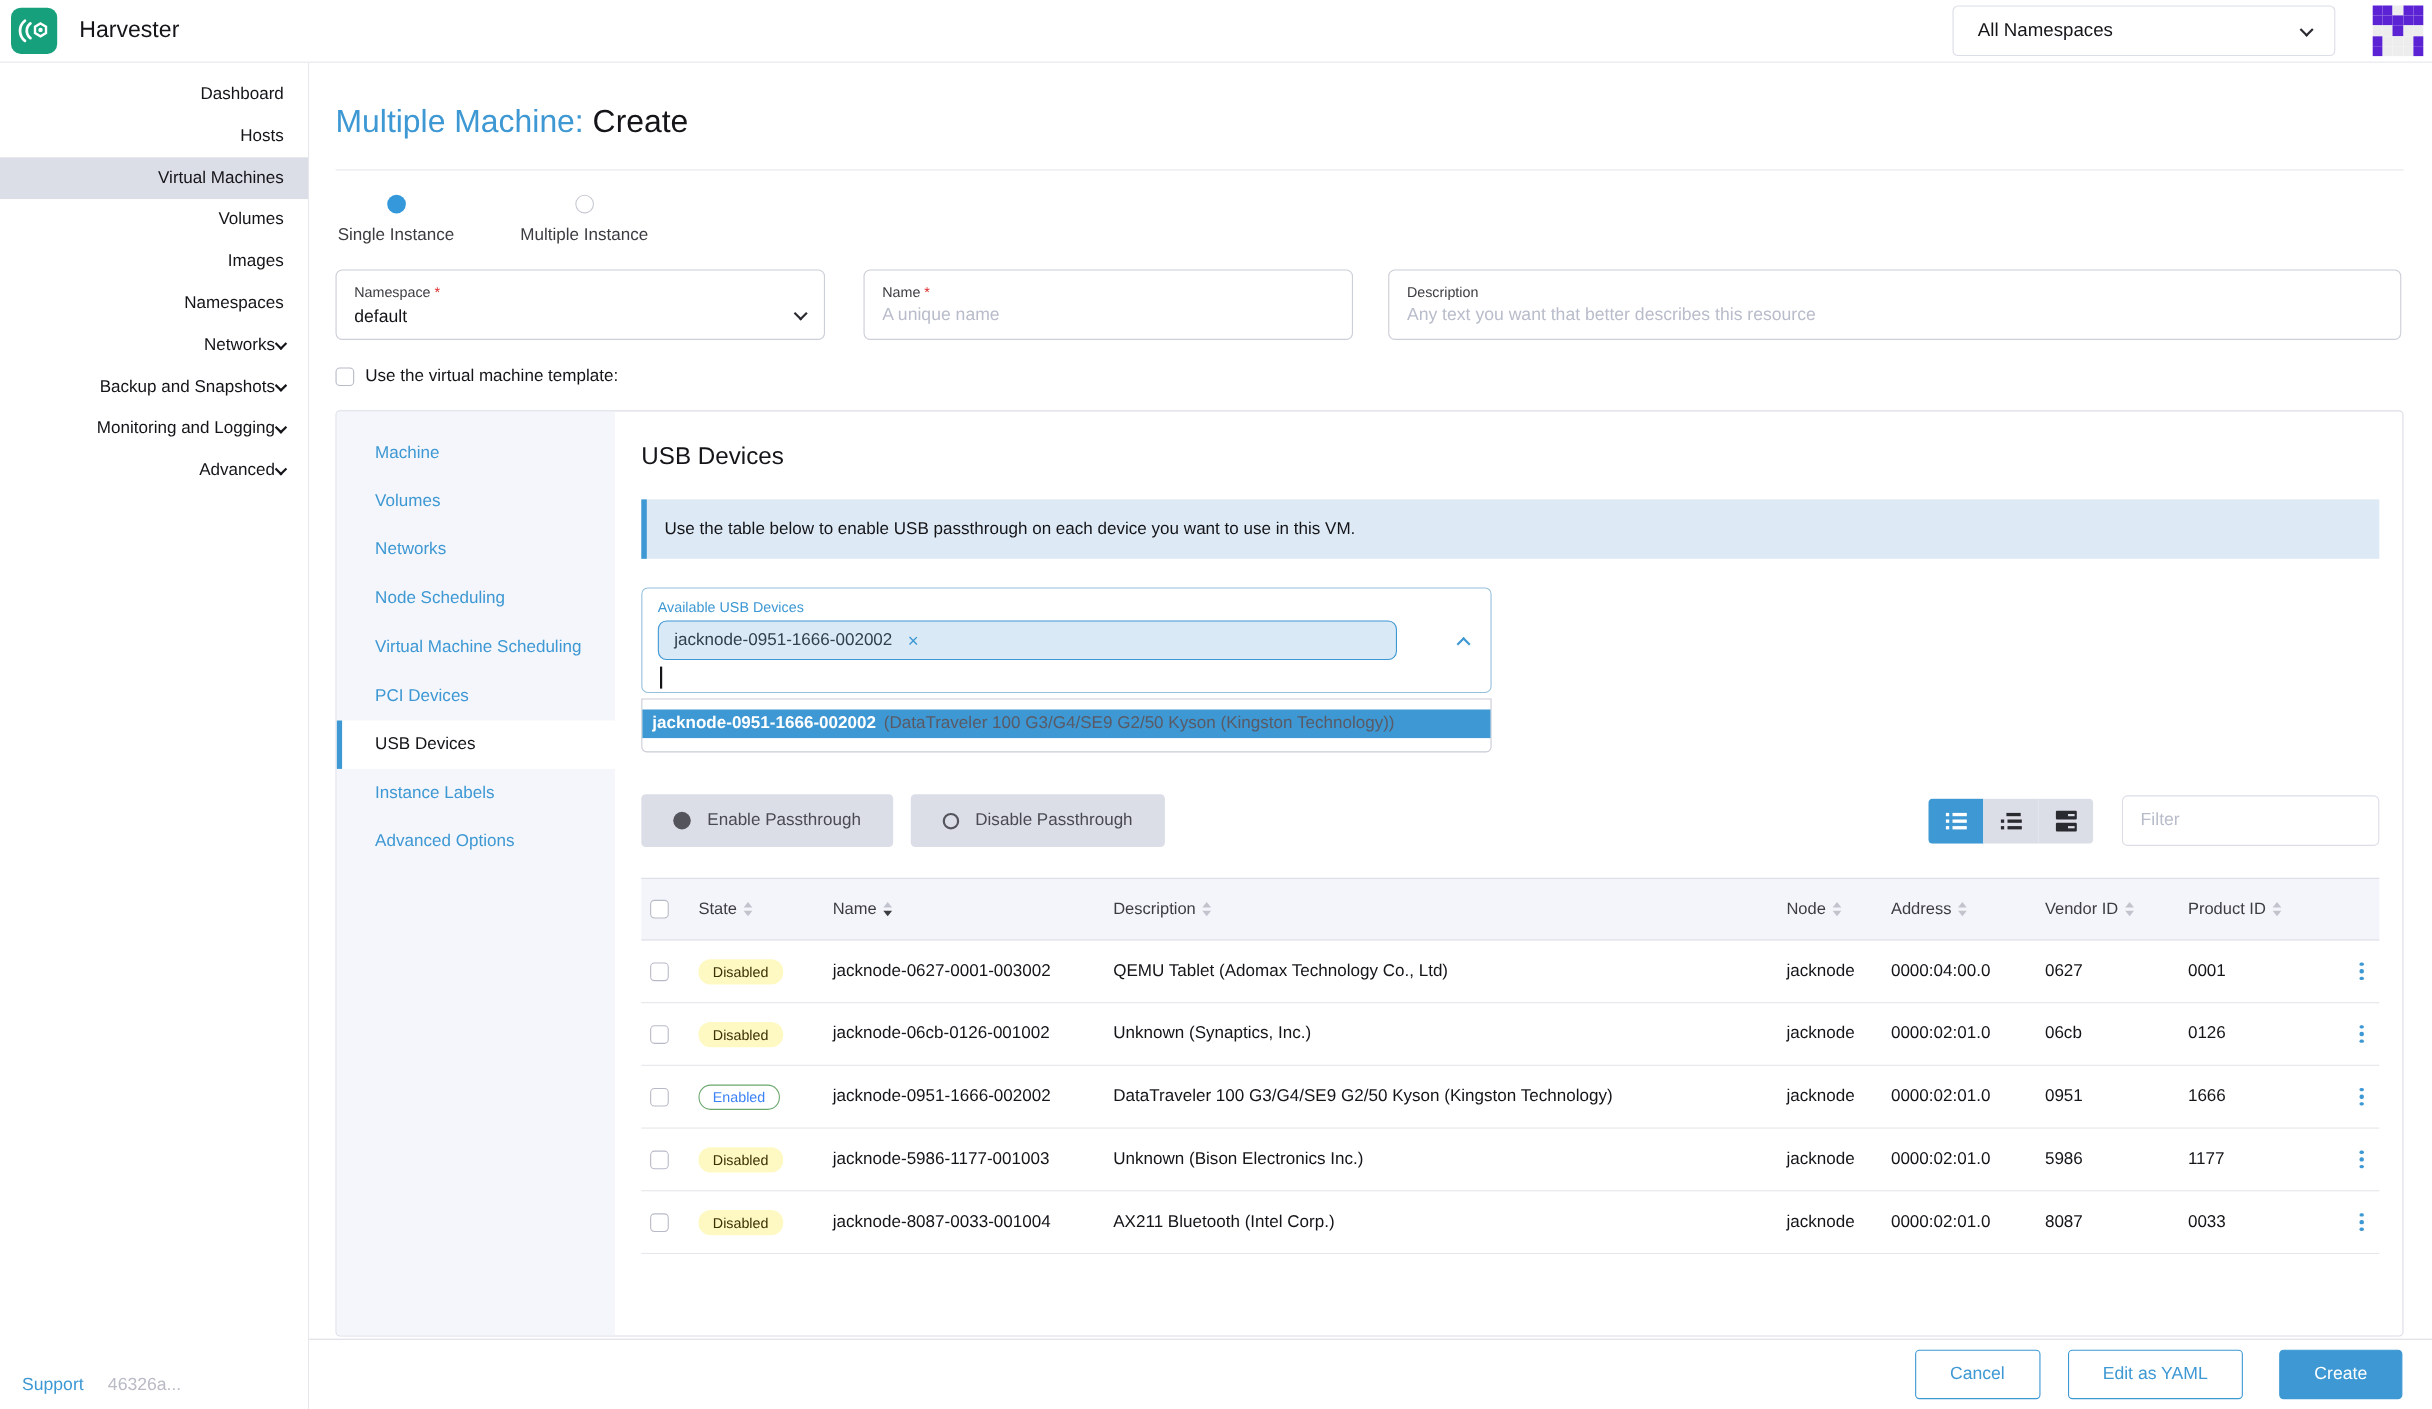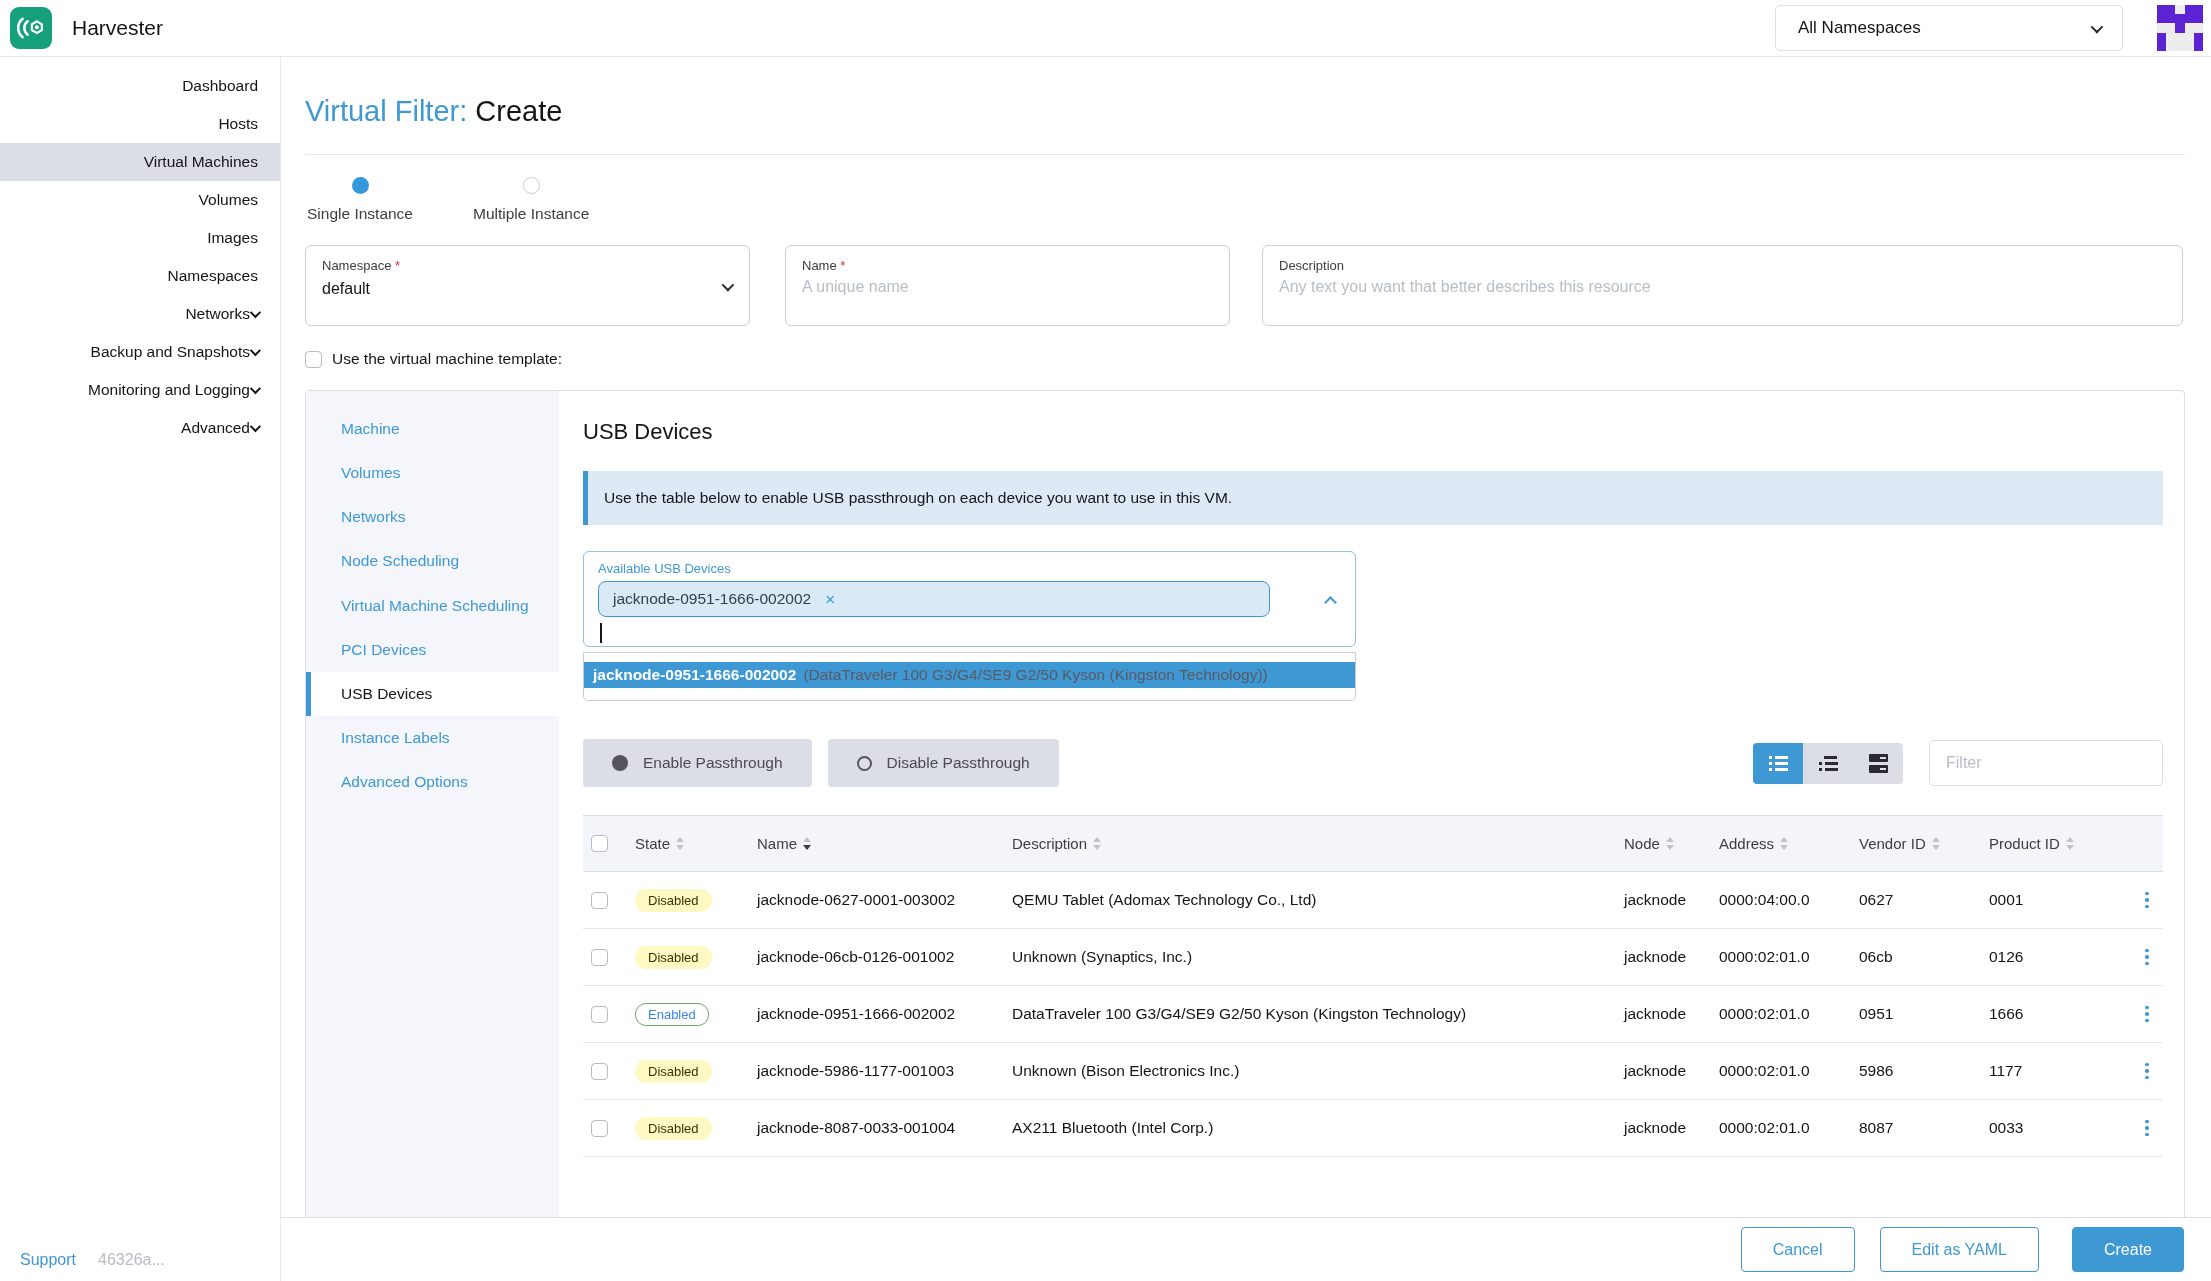--- a/index.html
+++ b/index.html
@@ -31,21 +31,21 @@
   h1 { font-size:29px; font-weight:400; }
   h1 .res { color:#3d98d3; }
   .hr { height:1px; background:#e6e7ec; margin:26px 0 0 0; }
   .radio-row { display:flex; gap:60px; margin:22px 0 0 2px; align-items:center; }
   .radio-opt { display:flex; align-items:center; gap:11px; font-size:15.5px; color:#3c3c42; cursor:pointer;flex-direction:column; }
   .radio { width:17px; height:17px; border-radius:50%; }
   .radio.on { background:#3498db; }
   .radio.off { border:1px solid #c9cbd4; background:#fff; }
 
   .form-row { display:flex; margin-top:22px; }
-  .fbox { height:81px; border:1px solid #ccced8; border-radius:6px; padding:12px 16px; position:relative; background:#fff; }
+  .fbox { height:64px; border:1px solid #ccced8; border-radius:6px; padding:12px 16px; position:relative; background:#fff; }
   .fbox label { display:block; font-size:13px; color:#3c3c42; }
   .fbox label .req { color:#e03030; }
   .fbox .val { font-size:16px; margin-top:7px; }
   .fbox input { border:none; outline:none; font-size:16px; margin-top:5px; width:100%; font-family:inherit; color:#141419; background:transparent; }
   .fbox input::placeholder { color:#b9bcca; }
   .f-ns { width:445px; cursor:pointer; }
   .f-ns .chev { position:absolute; right:18px; top:36px; }
   .f-name { width:445px; margin-left:35px; }
   .f-desc { width:921px; margin-left:32px; }
 
@@ -206,21 +206,21 @@
       <span class="chev"></span>
     </div>
   <div class="side-footer">
     <a>Support</a>
     <span class="ver">46326a...</span>
   </div>
 </aside>
 
 <main class="main">
   <h1>
-    <span class="res">Virtual Filter:</span>
+    <span class="res">Multiple Machine:</span>
     <span>Create</span>
   </h1>
   <div class="hr"></div>
 
   <div class="radio-row">
     <span class="radio-opt">
       <span class="radio on"></span>
       <span>Single Instance</span>
     </span>
     <span class="radio-opt">

